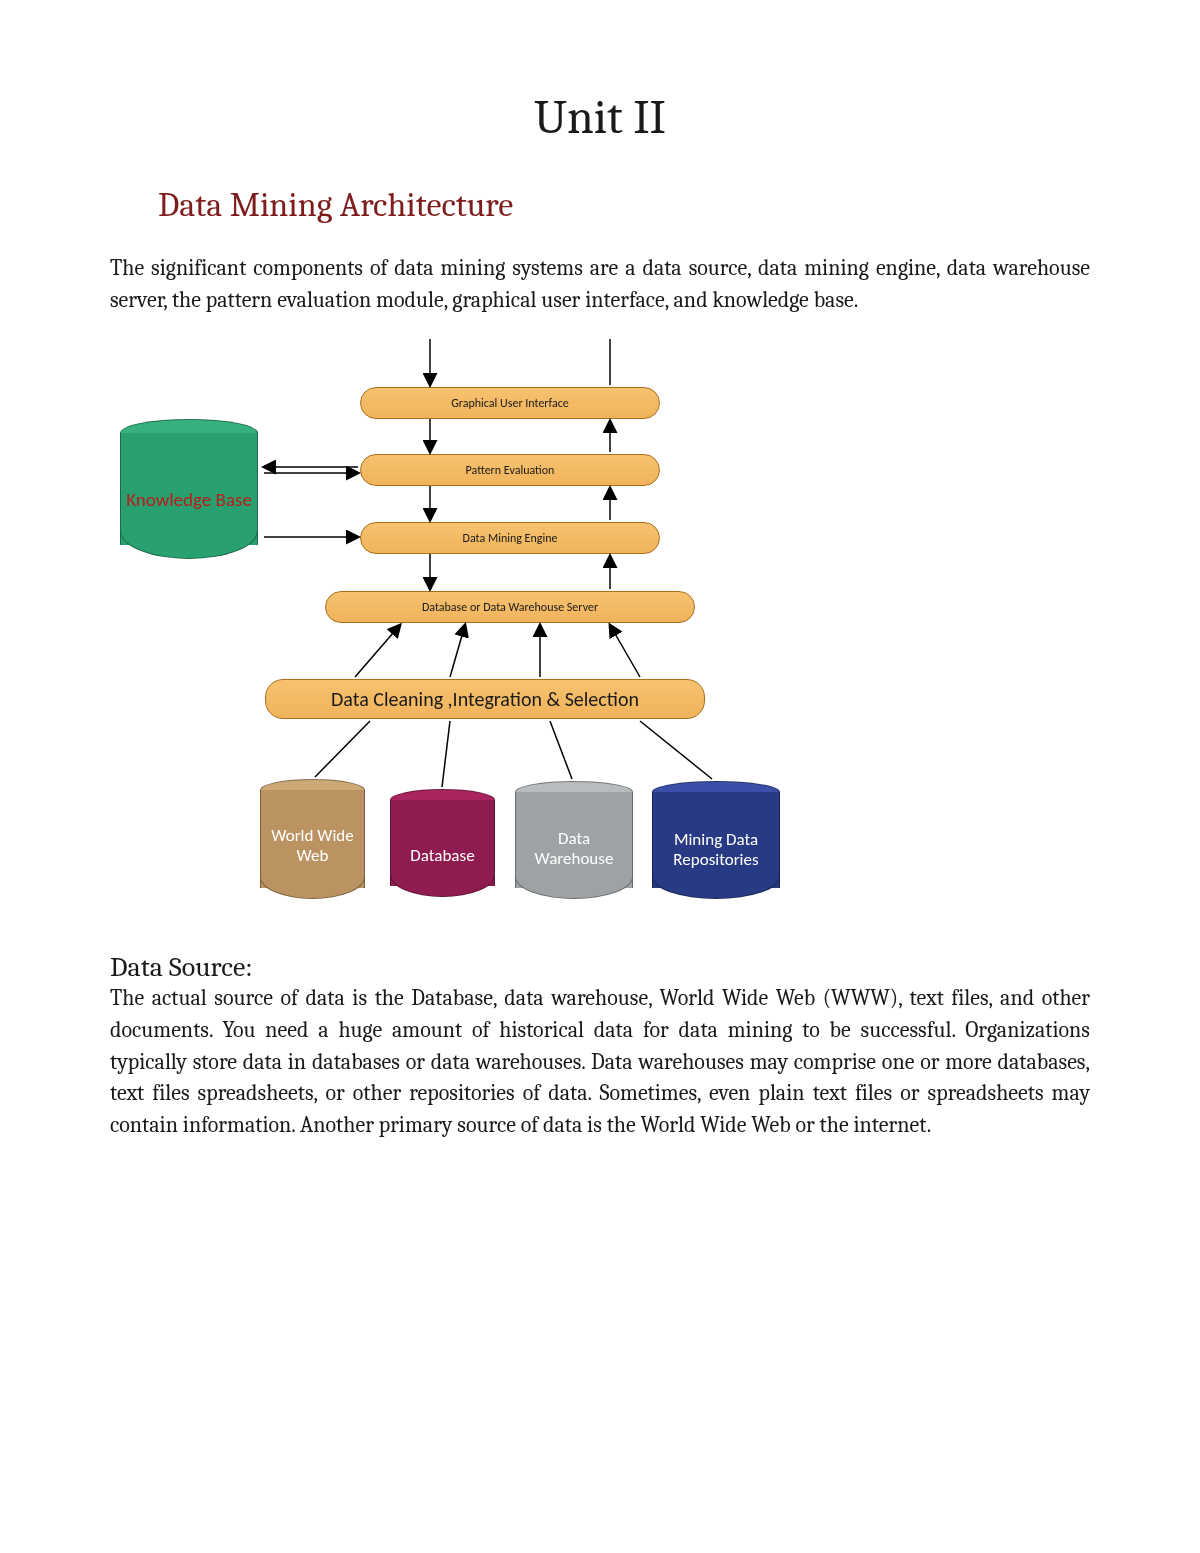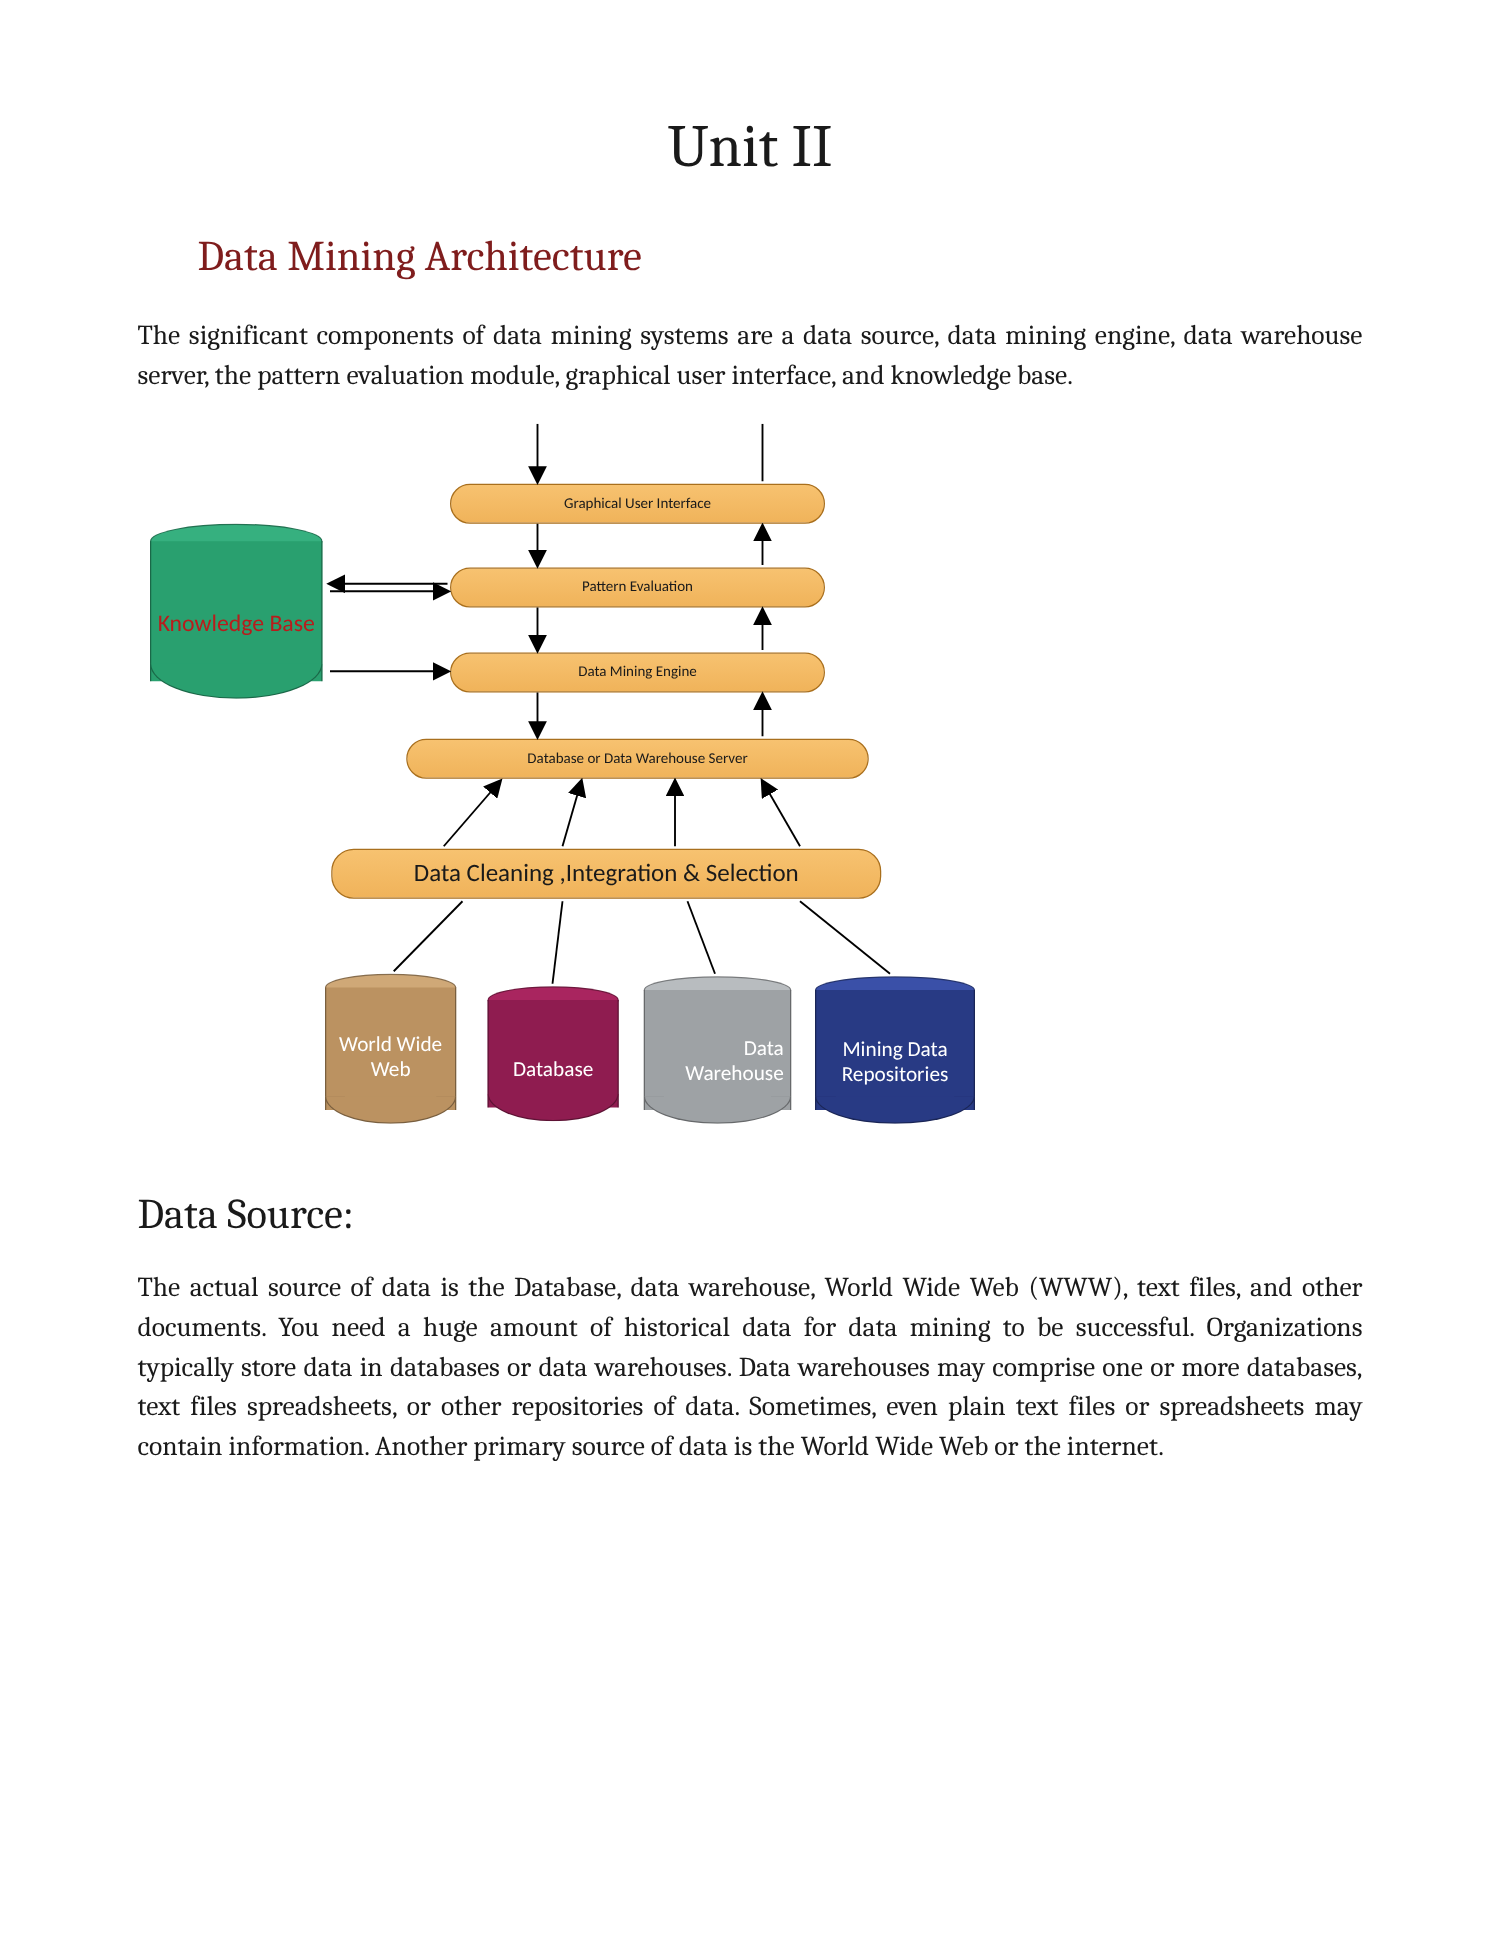--- a/index.html
+++ b/index.html
@@ -24,24 +24,23 @@
     color: #7f1d1d;
     margin-left: 48px;
   }
   .body-text {
     font-size: 22px;
     line-height: 1.45;
     text-align: justify;
     margin-bottom: 22px;
   }
   .sub-heading {
-    font-size: 34px;
+    font-size: 28px;
     font-weight: 400;
     margin-top: 32px;
-    margin-bottom: 24px;
   }
   
   .diagram {
     position: relative;
     width: 740px;
     height: 580px;
     margin: 10px 0 10px 10px;
   }
   .pill {
     position: absolute;
@@ -133,21 +132,21 @@
   <div class="cyl" style="left:270px; top:450px; width:105px; height:108px;">
     <div class="topcap" style="top:0; height:22px; background:#a9255f;"></div>
     <div class="body" style="top:11px; bottom:11px; background:#8f1c50;"></div>
     <div class="botcap" style="bottom:0; height:22px; background:#8f1c50;"></div>
     <div class="label" style="top:40px; bottom:14px;">Database</div>
   </div>
   <div class="cyl" style="left:395px; top:442px; width:118px; height:118px;">
     <div class="topcap" style="top:0; height:22px; background:#b8bcbf;"></div>
     <div class="body" style="top:11px; bottom:11px; background:#9ea2a5;"></div>
     <div class="botcap" style="bottom:0; height:22px; background:#9ea2a5;"></div>
-    <div class="label" style="top:34px; bottom:16px;text-align:right;">Data Warehouse</div>
+    <div class="label" style="top:34px; bottom:16px;">Data Warehouse</div>
   </div>
   <div class="cyl" style="left:532px; top:442px; width:128px; height:118px;">
     <div class="topcap" style="top:0; height:22px; background:#3a50a8;"></div>
     <div class="body" style="top:11px; bottom:11px; background:#283a84;"></div>
     <div class="botcap" style="bottom:0; height:22px; background:#283a84;"></div>
     <div class="label" style="top:34px; bottom:14px;">Mining Data Repositories</div>
   </div>
 
   <svg class="arrows">
     <defs>

